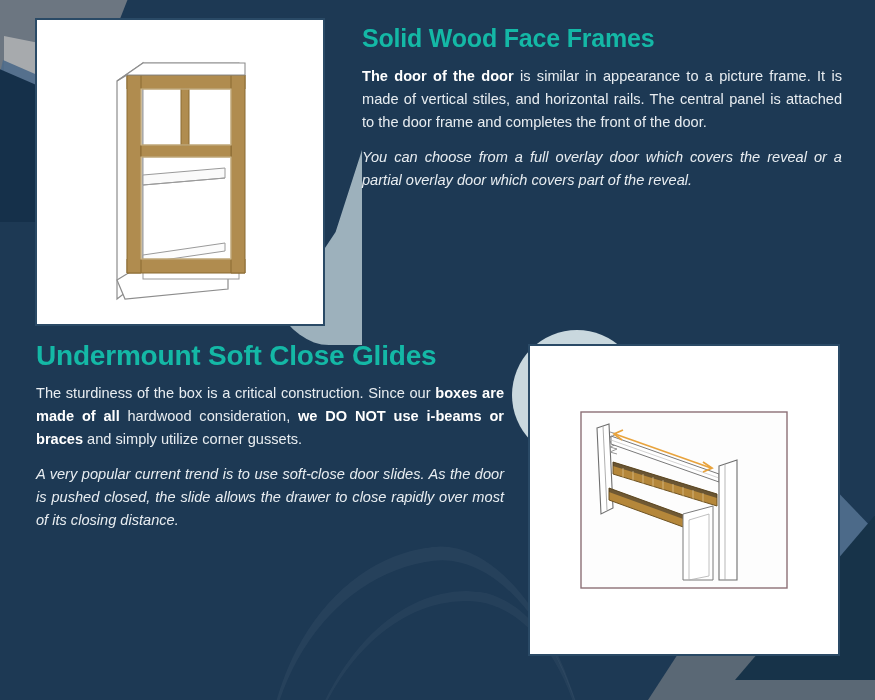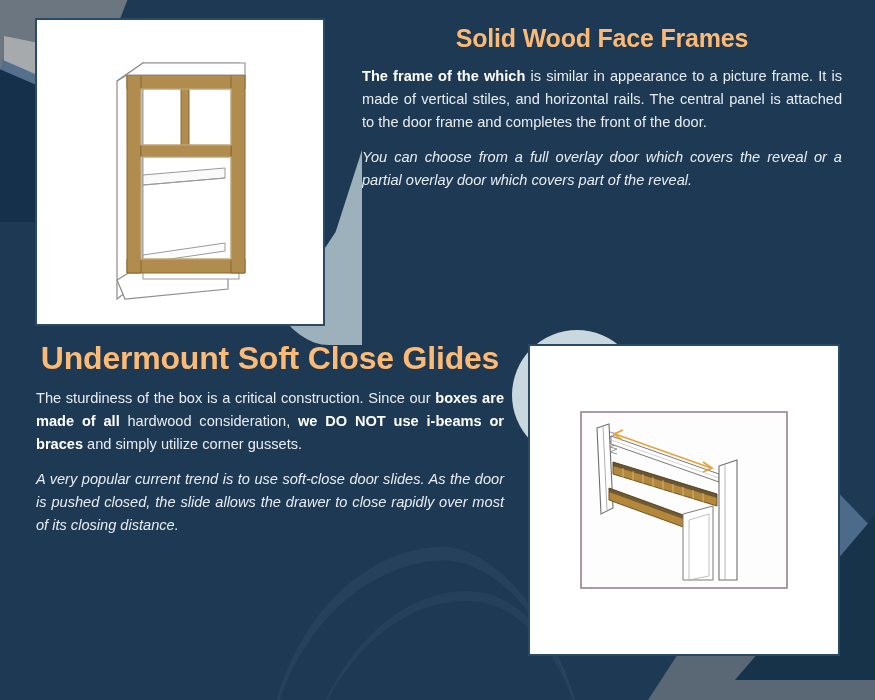--- a/index.html
+++ b/index.html
@@ -95,28 +95,27 @@
     overflow:hidden;
   }
   #img-panel-frames { left:35px; top:18px; width:290px; height:308px; }
   #img-panel-glides { left:528px; top:344px; width:312px; height:312px; }
 
   .text-col { position:absolute; }
   #section-frames-text { left:362px; top:24px; width:480px; }
   #section-glides-text { left:36px; top:340px; width:468px; }
 
   h2 {
-    color:#fdba74;
+    color:#14b8a6;
     font-size:25px;
     font-weight:bold;
     letter-spacing:-.2px;
     margin-bottom:12px;
-    text-align:center;
-  }
-  #heading-glides { font-size:32px; margin-bottom:10px; }
+  }
+  #heading-glides { font-size:28px; margin-bottom:10px; }
 
   p {
     color:#e8edf1;
     font-size:14.6px;
     line-height:23px;
     text-align:justify;
     margin-bottom:12px;
   }
   p:last-child { margin-bottom:0;font-style:italic; }
   b { font-weight:bold; color:#ffffff; }
@@ -218,21 +217,21 @@
       <line x1="36" y1="24" x2="132" y2="58"></line>
       <polyline points="44,20 35,24 43,30"></polyline>
       <polyline points="124,52 133,58 124,62"></polyline>
     </g>
   </svg>
 </div>
 
 <div class="text-col" id="section-frames-text">
   <h2>Solid Wood Face Frames</h2>
   <div>
-      <p><b>The frame of the which</b><span> is similar in appearance to a picture frame. It is made of vertical stiles, and horizontal rails. The central panel is attached to the door frame and completes the front of the door.</span></p>
+      <p><b>The door of the door</b><span> is similar in appearance to a picture frame. It is made of vertical stiles, and horizontal rails. The central panel is attached to the door frame and completes the front of the door.</span></p>
       <p><span>You can choose from a full overlay door which covers the reveal or a partial overlay door which covers part of the reveal.</span></p>
     </div>
 </div>
 
 <div class="text-col" id="section-glides-text">
   <h2 id="heading-glides">Undermount Soft Close Glides</h2>
   <div>
       <p><span>The sturdiness of the box is a critical construction. Since our </span><b>boxes are made of all</b><span> hardwood consideration, </span><b>we DO NOT use i-beams or braces</b><span> and simply utilize corner gussets.</span></p>
       <p><span>A very popular current trend is to use soft-close door slides. As the door is pushed closed, the slide allows the drawer to close rapidly over most of its closing distance.</span></p>
     </div>

